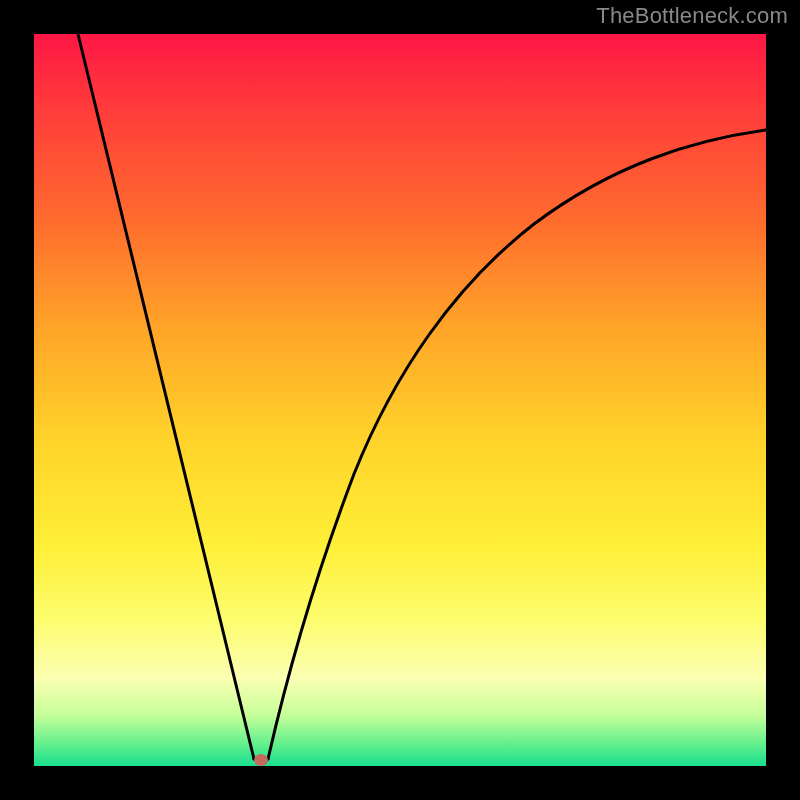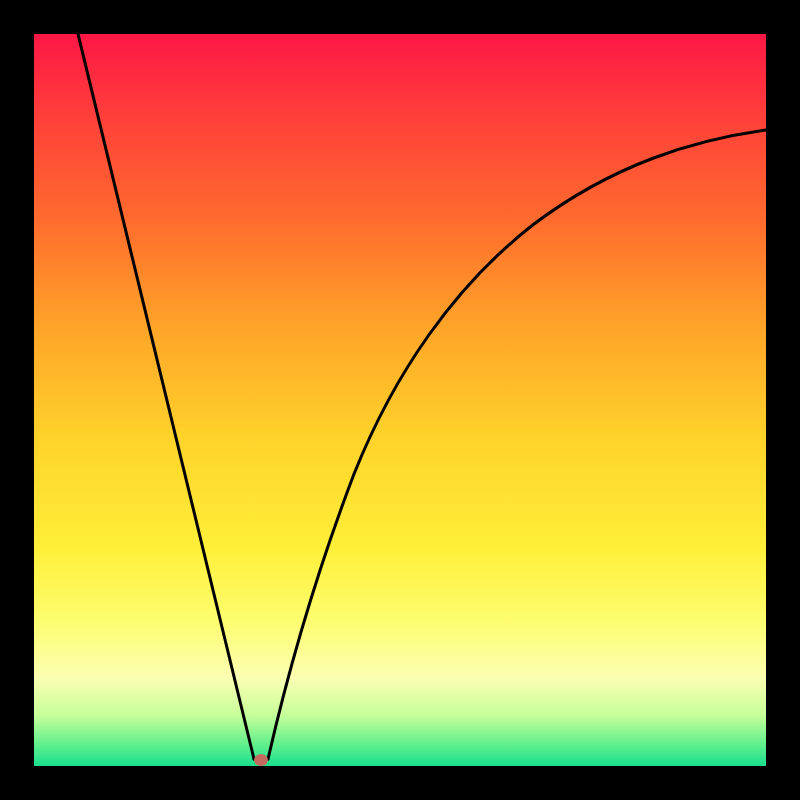--- a/index.html
+++ b/index.html
@@ -50,20 +50,21 @@
     background: #c46b5f;
     border-radius: 50%;
     transform: translate(-50%, -50%);
   }
 </style>
 </head>
 <body>
 
 <div class="stage">
 
+  <div class="watermark">TheBottleneck.com</div>
 
   <div class="plot-area">
 
     <svg class="curve" viewBox="0 0 732 732" preserveAspectRatio="none">
       <path fill="none" stroke="#000" stroke-width="3" stroke-linecap="round" d="M44,0 L220,725"></path>
       <path fill="none" stroke="#000" stroke-width="3" stroke-linecap="round" d="M220,725 L234,725"></path>
       <path fill="none" stroke="#000" stroke-width="3" stroke-linecap="round" d="M234,725 C258,620 285,532 320,440 C360,340 420,252 500,190 C580,130 660,106 732,96"></path>
     </svg>
 
     <div class="marker" style="left:227px; top:726px;"></div>

